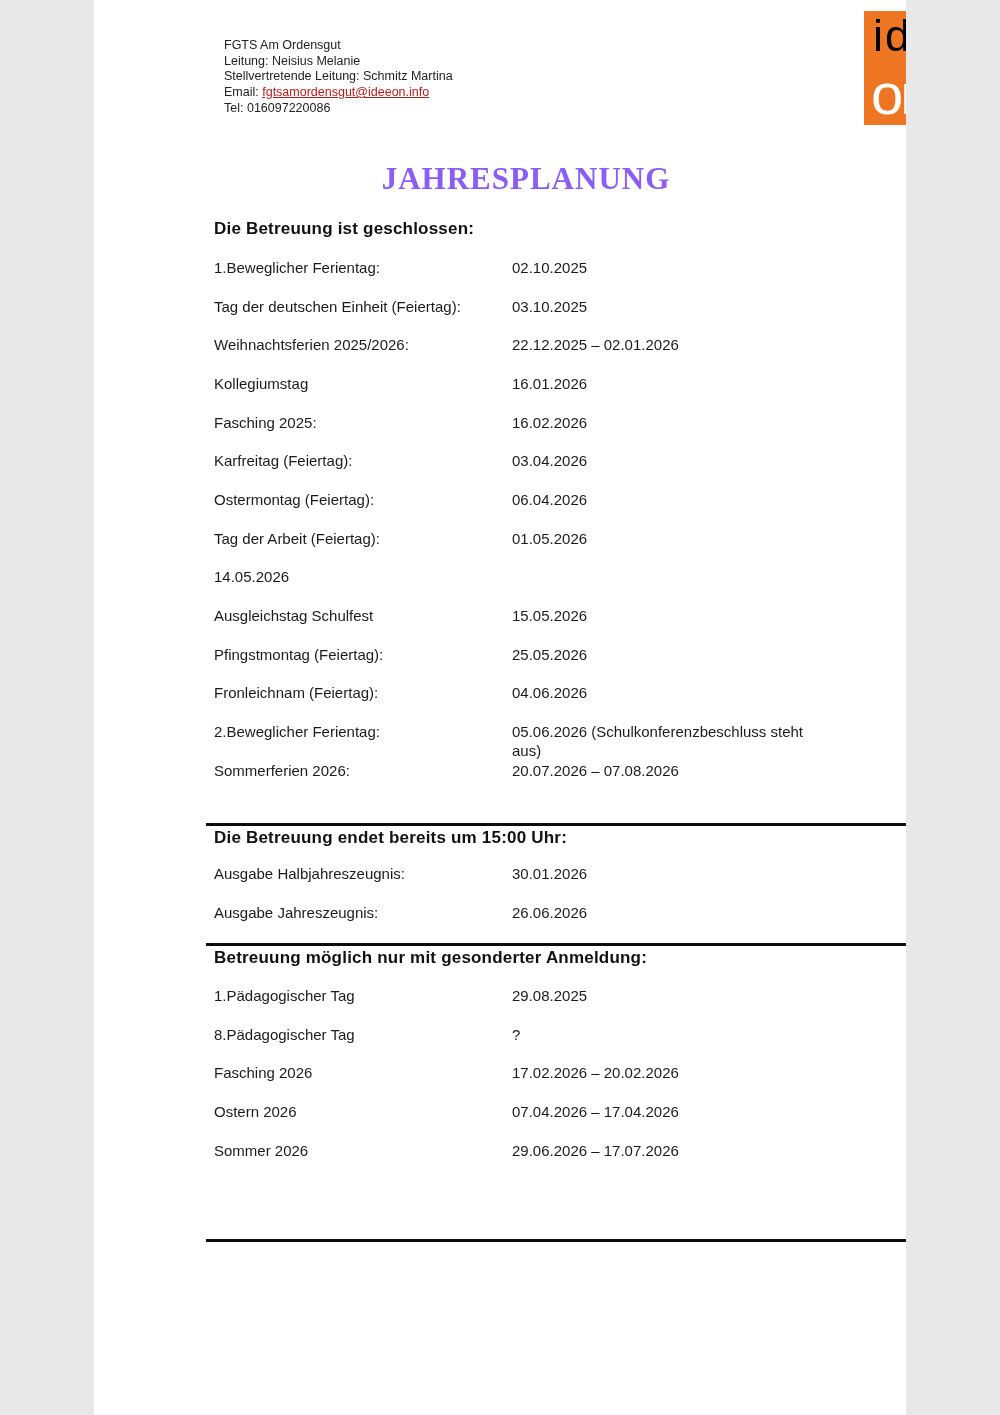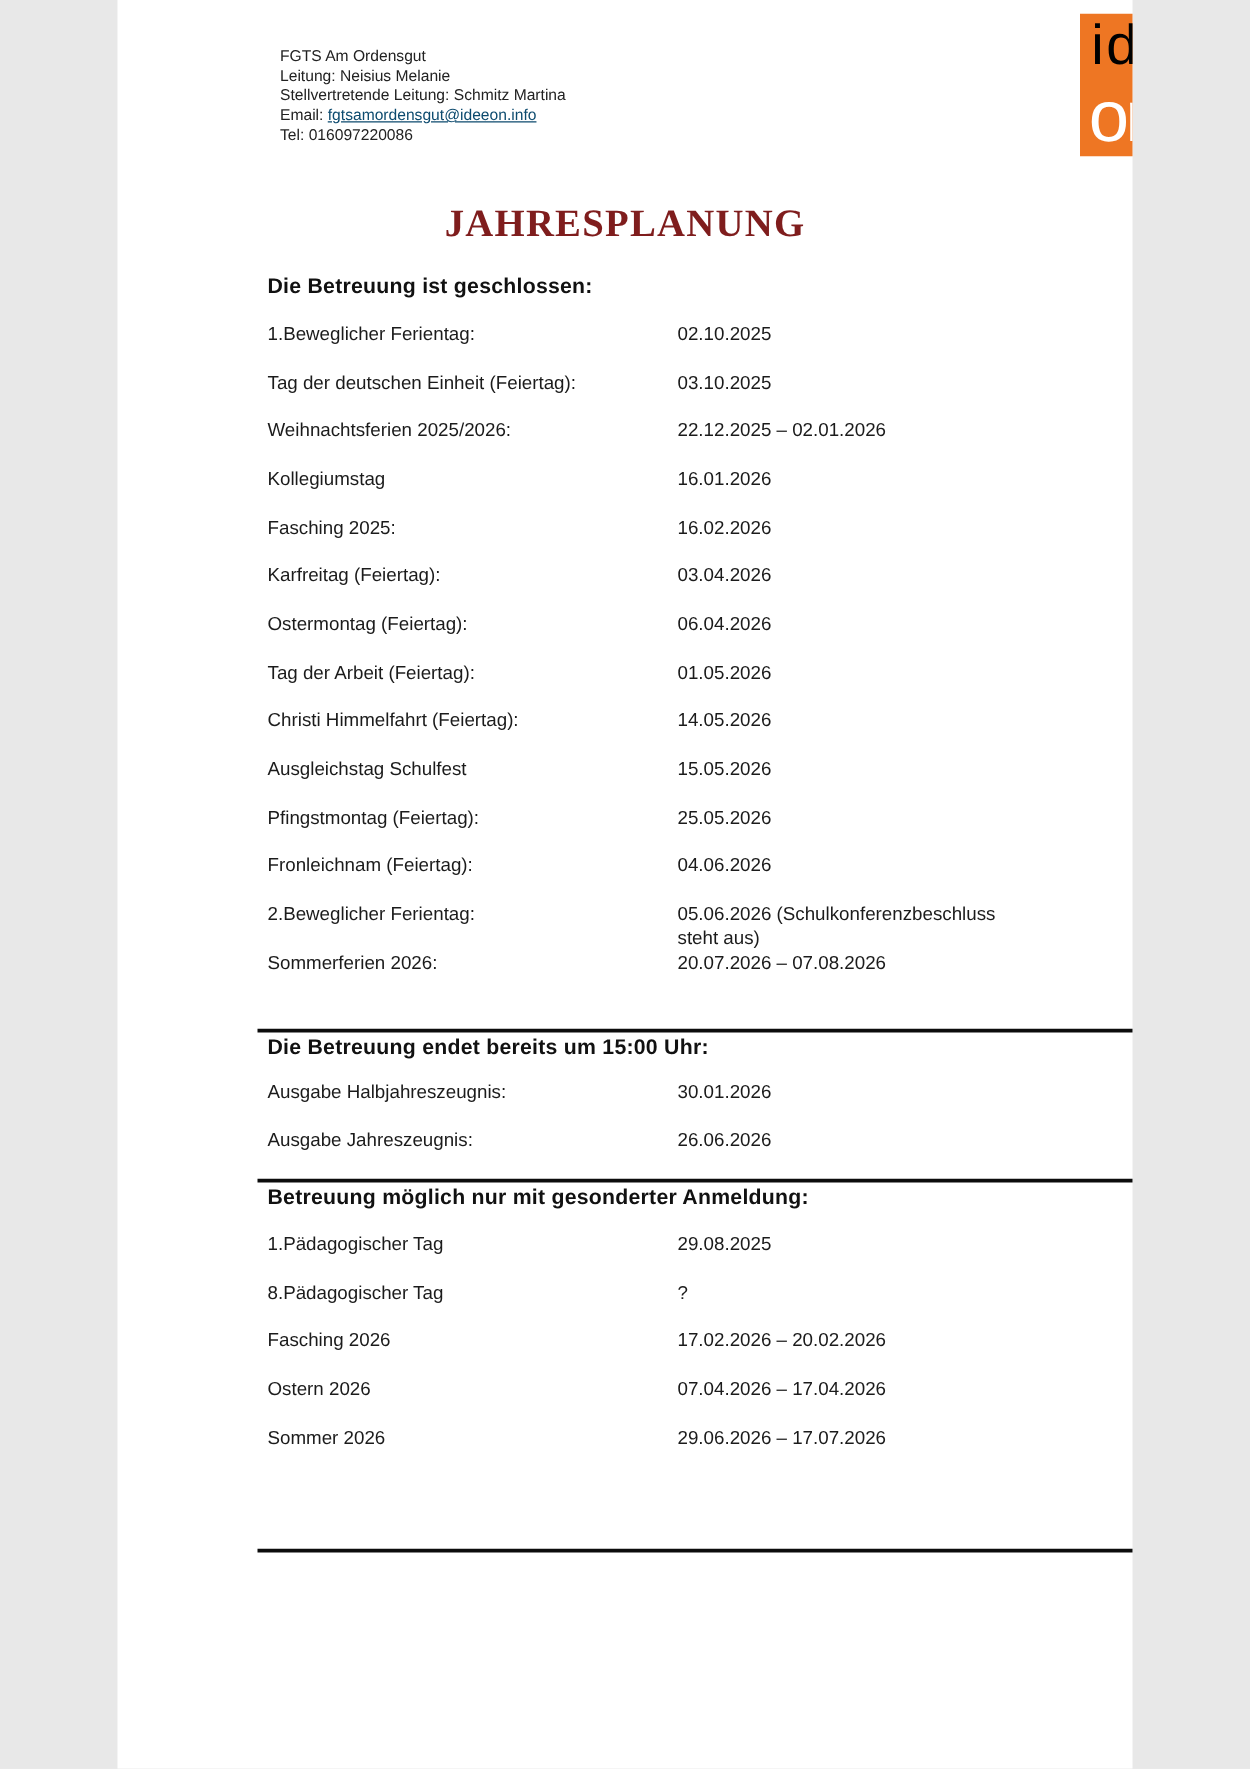--- a/index.html
+++ b/index.html
@@ -16,21 +16,21 @@
   
   .letterhead {
     position: absolute;
     left: 130px;
     top: 38px;
     font-size: 12.5px;
     line-height: 15.7px;
     color: #222;
   }
   .email-link {
-    color: #0c4a6e;
+    color: #b91c1c;
     text-decoration: underline;
     cursor: pointer;
   }
   
   .logo {
     position: absolute;
     left: 770px;
     top: 11px;
     width: 112px;
     height: 114px;
@@ -62,21 +62,22 @@
     position: absolute;
     top: 161px;
     left: 0;
     width: 100%;
     margin: 0;
     text-align: center;
     font-family: "Liberation Serif", serif;
     font-size: 31px;
     font-weight: bold;
     letter-spacing: 1px;
-    color: #7f1d1d;
+    color: #8b5cf6;
+    padding-left: 26px;
   }
   
   .heading {
     position: absolute;
     left: 120px;
     margin: 0;
     font-size: 17px;
     font-weight: bold;
     color: #111;
     text-decoration-thickness: 2px;
@@ -90,21 +91,21 @@
   .rows {
     position: absolute;
     left: 120px;
     right: 90px;
     font-size: 15px;
     line-height: 19px;
   }
   .s1 { top: 258px; }
   .s2 { top: 864px; }
   .s3 { top: 986px; }
-  .row { display: flex; height: 38.66px; align-items: flex-start; gap: 30px; }
+  .row { display: flex; height: 38.66px; align-items: flex-start; }
   .lbl { width: 298px; flex: none; }
   .val { flex: 1; }
   
   .rule {
     position: absolute;
     left: 112px;
     width: 772px;
     height: 3px;
     background: #0c0c0c;
   }
@@ -160,21 +161,20 @@
     </div>
     <div class="row">
       <div class="lbl">Ostermontag (Feiertag):</div>
       <div class="val">06.04.2026</div>
     </div>
     <div class="row">
       <div class="lbl">Tag der Arbeit (Feiertag):</div>
       <div class="val">01.05.2026</div>
     </div>
     <div class="row">
-      <div class="lbl">Christi Himmelfahrt (Feiertag):</div>
       <div class="val">14.05.2026</div>
     </div>
     <div class="row">
       <div class="lbl">Ausgleichstag Schulfest</div>
       <div class="val">15.05.2026</div>
     </div>
     <div class="row">
       <div class="lbl">Pfingstmontag (Feiertag):</div>
       <div class="val">25.05.2026</div>
     </div>

